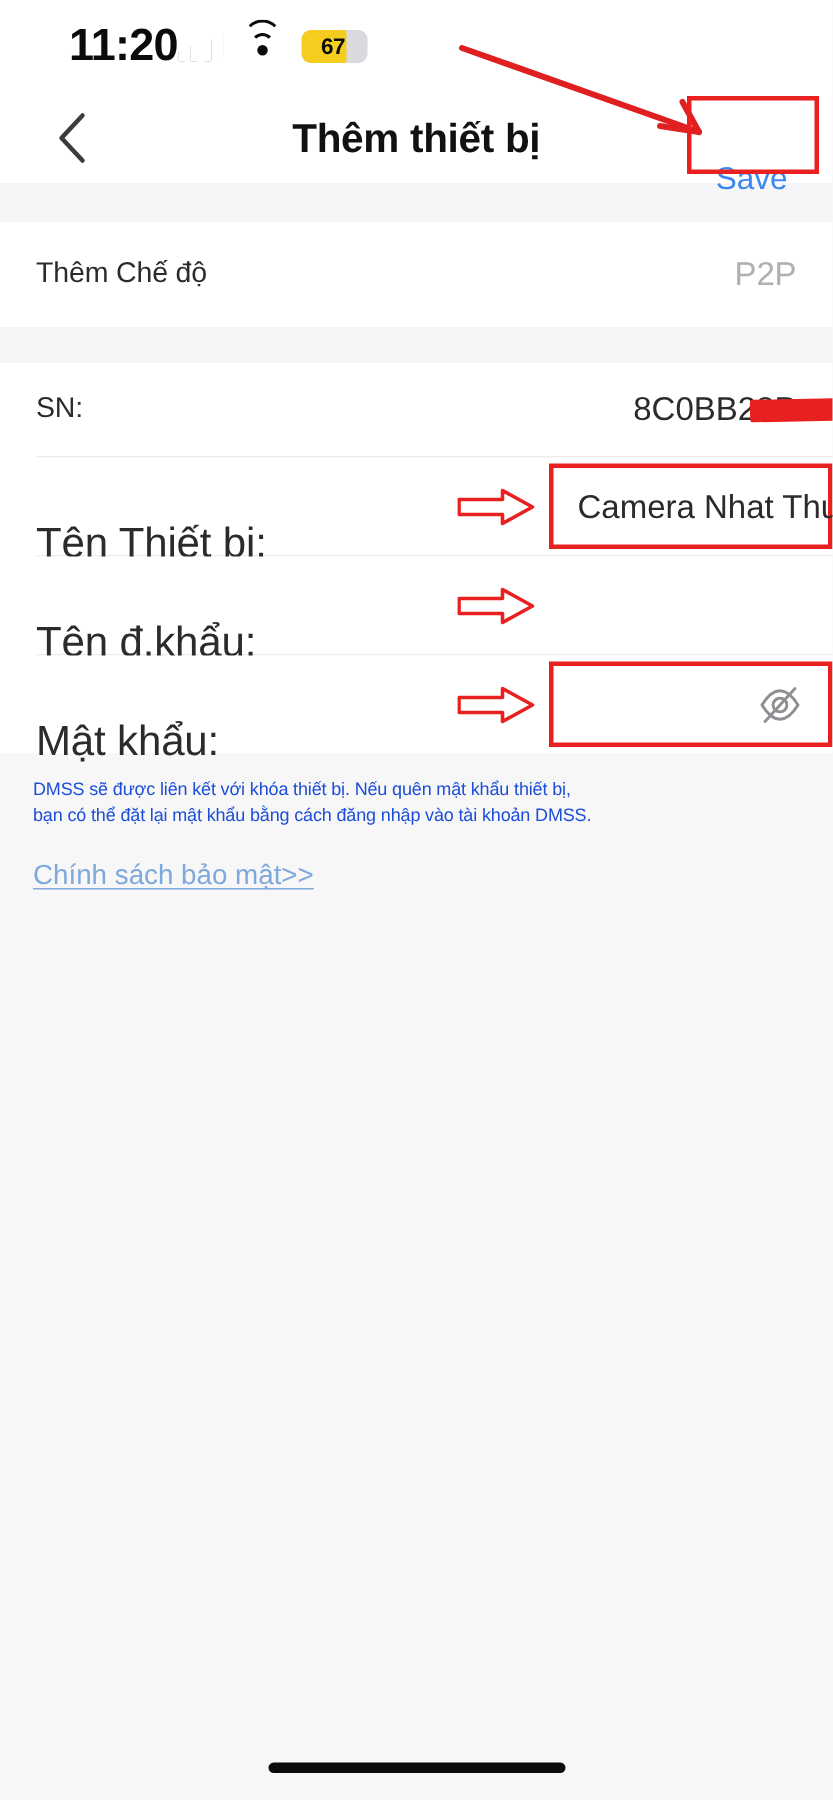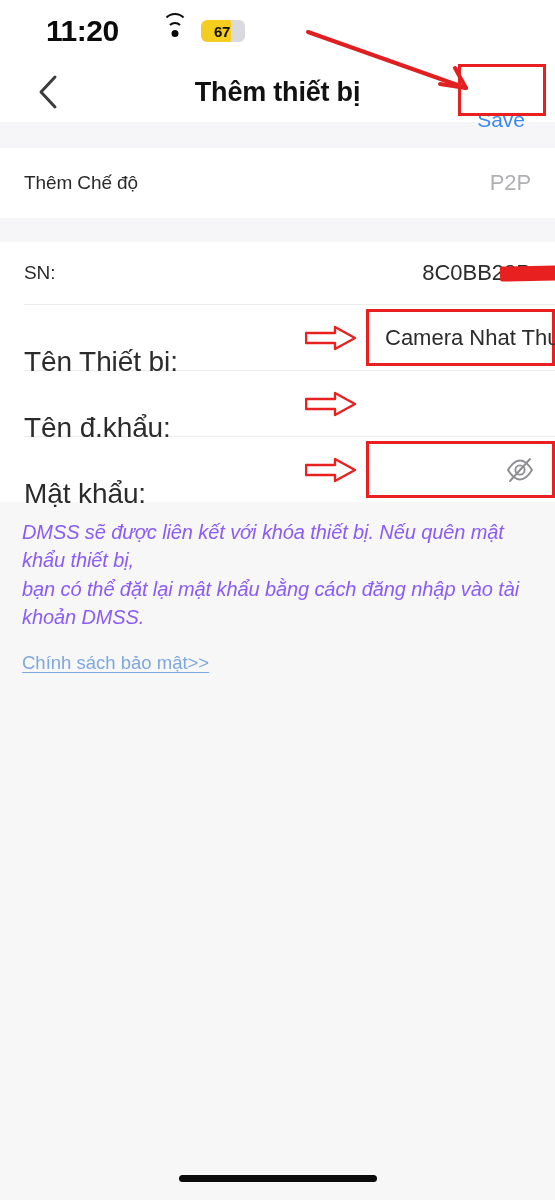--- a/index.html
+++ b/index.html
@@ -125,21 +125,21 @@
   .mini-arrow {
     position:absolute; left:305px; top:50%; transform:translateY(-50%);
     width:52px; height:26px;
   }
 
   
   .helper {
     padding:16px 22px 0 22px; background:#f7f7f7;
   }
   .helper p {
-    font-size:20px; line-height:1.42; color:#8b5cf6; letter-spacing:-0.1px;font-style:italic;
+    font-size:12px; line-height:1.42; color:#1d4ed8; letter-spacing:-0.1px;
   }
   .policy {
     display:inline-block; margin-top:20px; font-size:18.5px; color:#7fa8dd;
     text-decoration:underline; text-underline-offset:3px;
   }
 
   
   .big-arrow { position:absolute; left:0; top:0; width:555px; height:130px;
                pointer-events:none; }
 

